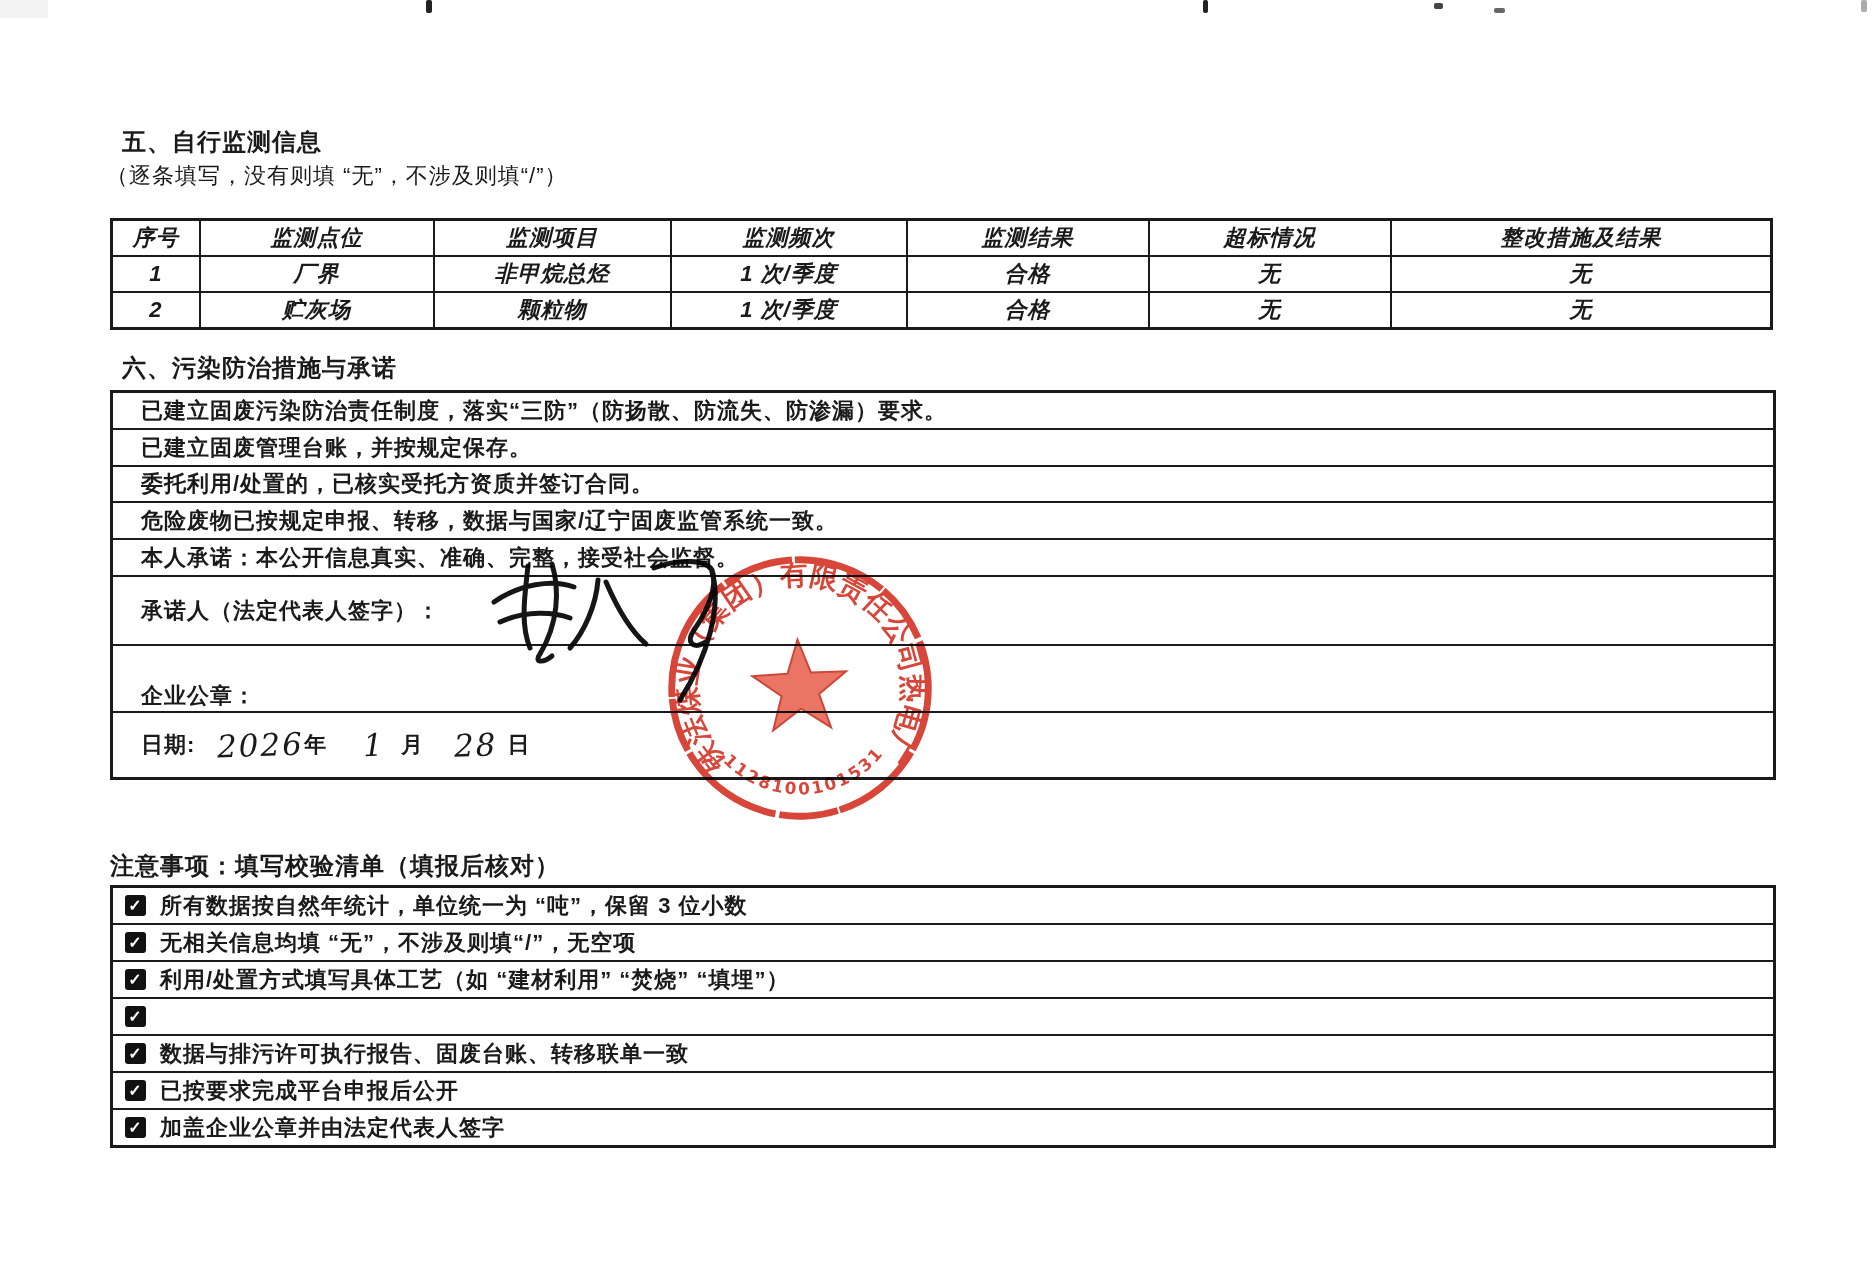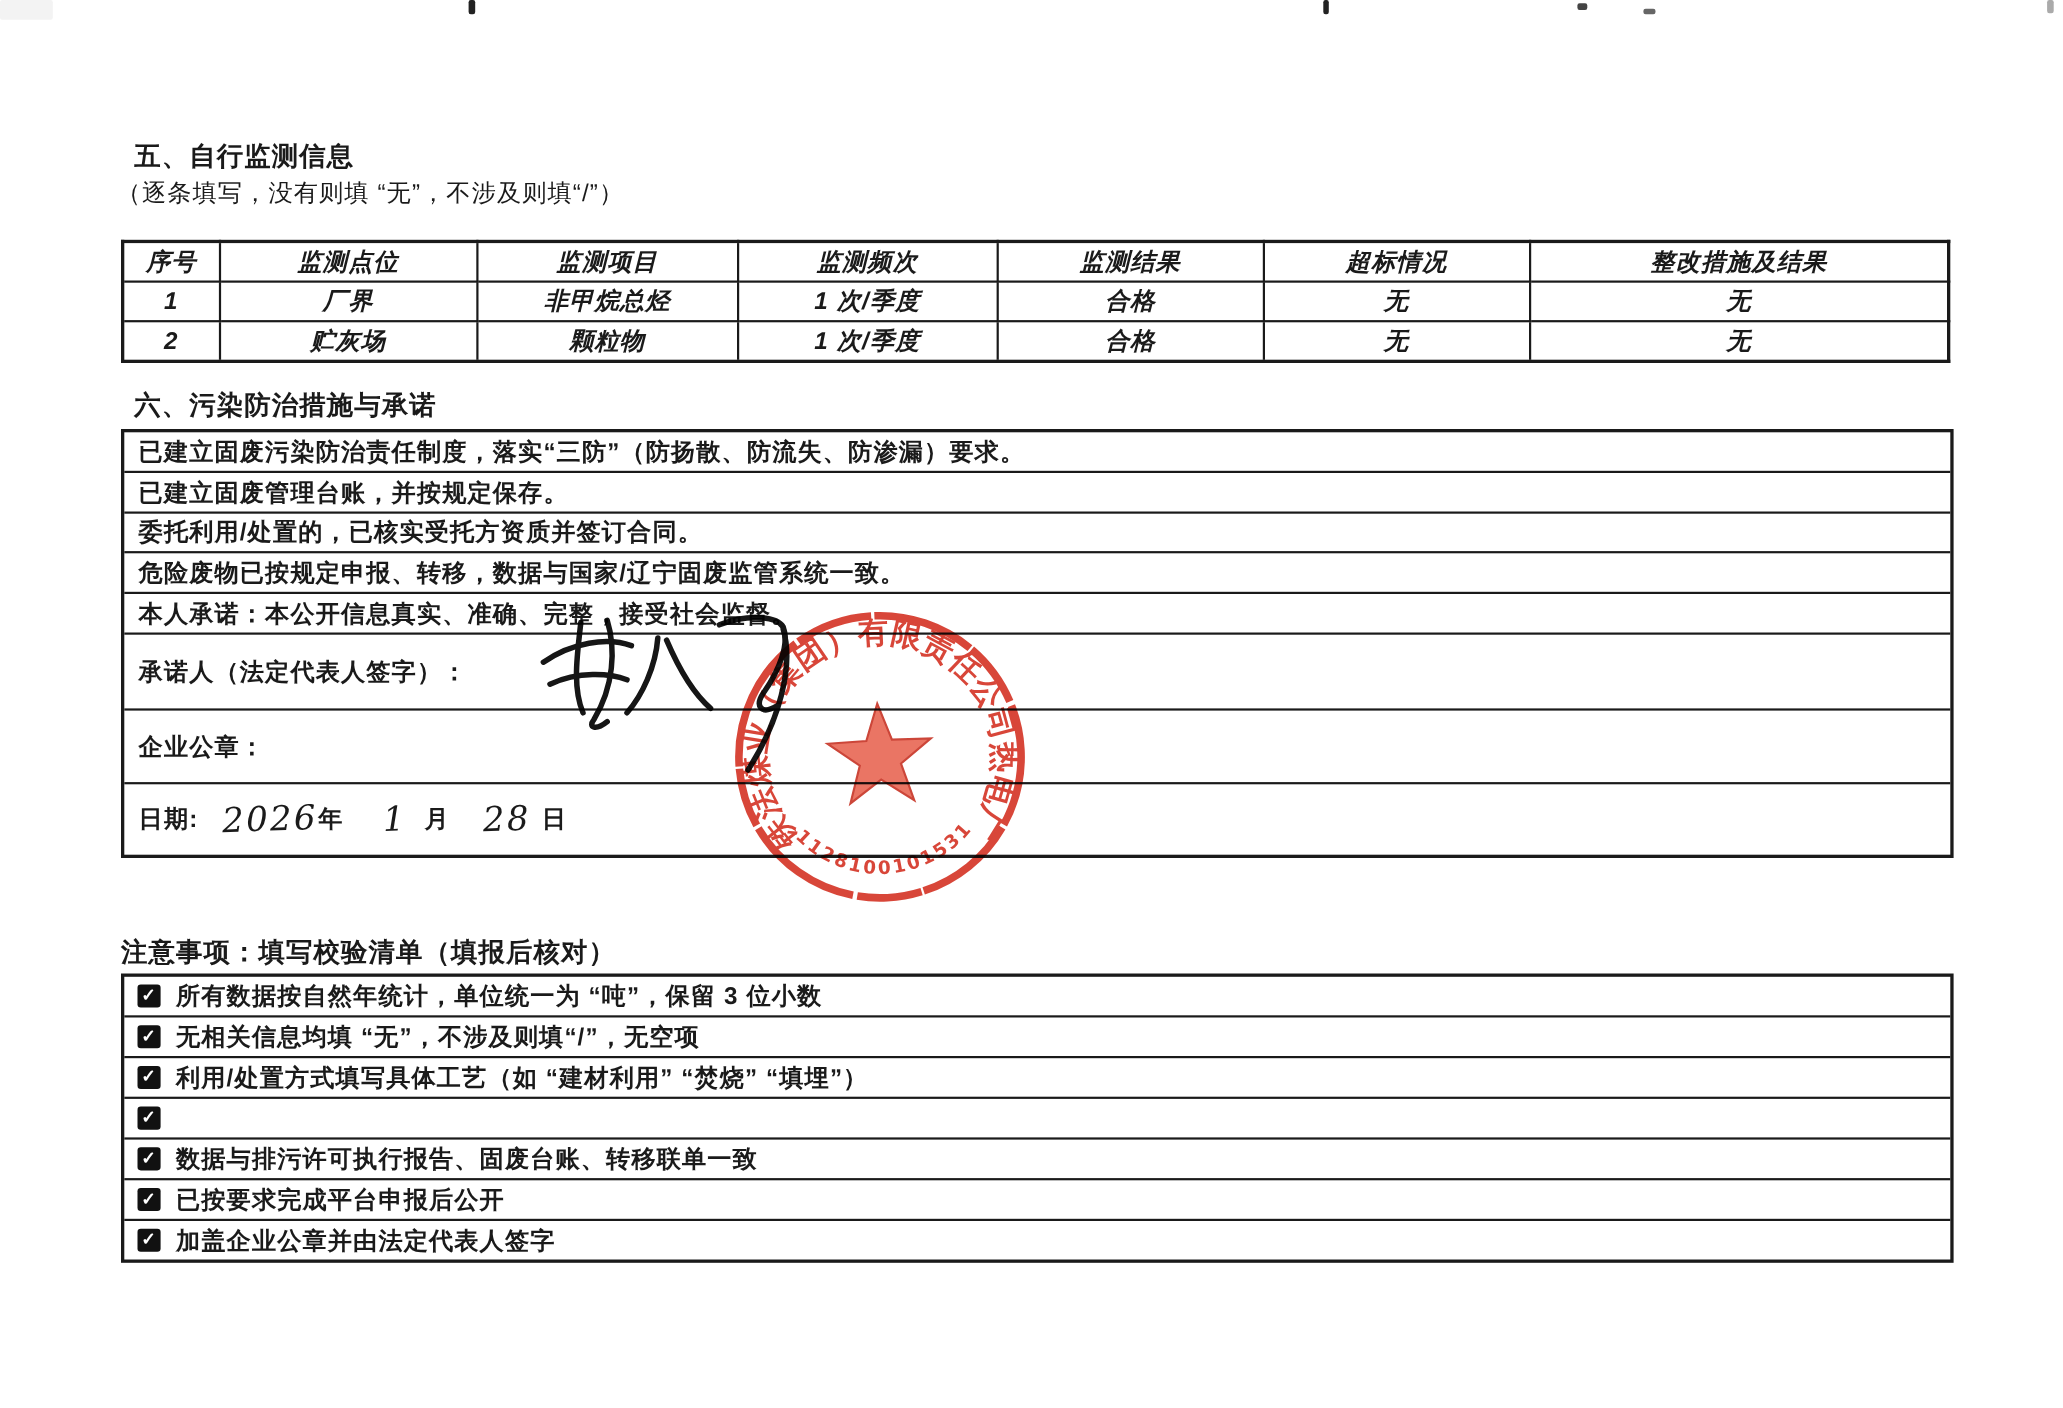--- a/index.html
+++ b/index.html
@@ -15,21 +15,21 @@
   table.mtbl{border-collapse:collapse;table-layout:fixed;width:1660px;font-style:italic;}
   table.mtbl th,table.mtbl td{
     border:2px solid #1a1a1a;height:34px;text-align:center;vertical-align:middle;
     font-size:22px;font-weight:700;padding:0;letter-spacing:1px;
   }
   table.mtbl{border:3px solid #1a1a1a;}
 
   
   .ctbl{border:3px solid #1a1a1a;width:1660px;}
   .crow{border-bottom:2px solid #1a1a1a;display:flex;align-items:center;
-        padding-left:13px;font-size:22px;font-weight:700;letter-spacing:1px;}
+        padding-left:28px;font-size:22px;font-weight:700;letter-spacing:1px;}
   .crow:last-child{border-bottom:none;}
 
   
   .krow{border-bottom:2px solid #1a1a1a;display:flex;align-items:center;height:35px;
         font-size:22px;font-weight:700;letter-spacing:1px;}
   .krow:last-child{border-bottom:none;}
   .kbox{width:21px;height:21px;background:#111;border-radius:3px;margin:0 14px 0 12px;
         display:flex;align-items:center;justify-content:center;flex:0 0 auto;
         color:#fff;font-size:16px;font-weight:700;line-height:1;}
 
@@ -100,21 +100,21 @@
 
   <div class="ctbl abs" style="left:110px;top:390px;">
     <div class="crow" style="height:35px;">已建立固废污染防治责任制度，落实“三防”（防扬散、防流失、防渗漏）要求。</div>
     <div class="crow" style="height:35px;">已建立固废管理台账，并按规定保存。</div>
     <div class="crow" style="height:34px;">委托利用/处置的，已核实受托方资质并签订合同。</div>
     <div class="crow" style="height:35px;">危险废物已按规定申报、转移，数据与国家/辽宁固废监管系统一致。</div>
     <div class="crow" style="height:35px;">本人承诺：本公开信息真实、准确、完整，接受社会监督。</div>
     <div class="crow" style="height:67px;">
       <span>承诺人（法定代表人签字）：</span>
     </div>
-    <div class="crow" style="height:65px;">
+    <div class="crow" style="height:65px;align-items:flex-end;">
       <span>企业公章：</span>
     </div>
     <div class="crow" style="height:64px;">
       <span>日期:</span>
       <span class="hand" style="margin-left:22px;">2026</span>
       <span>年</span>
       <span class="hand" style="margin-left:36px;">1</span>
       <span style="margin-left:16px;">月</span>
       <span class="hand" style="margin-left:30px;">28</span>
       <span style="margin-left:10px;">日</span>

